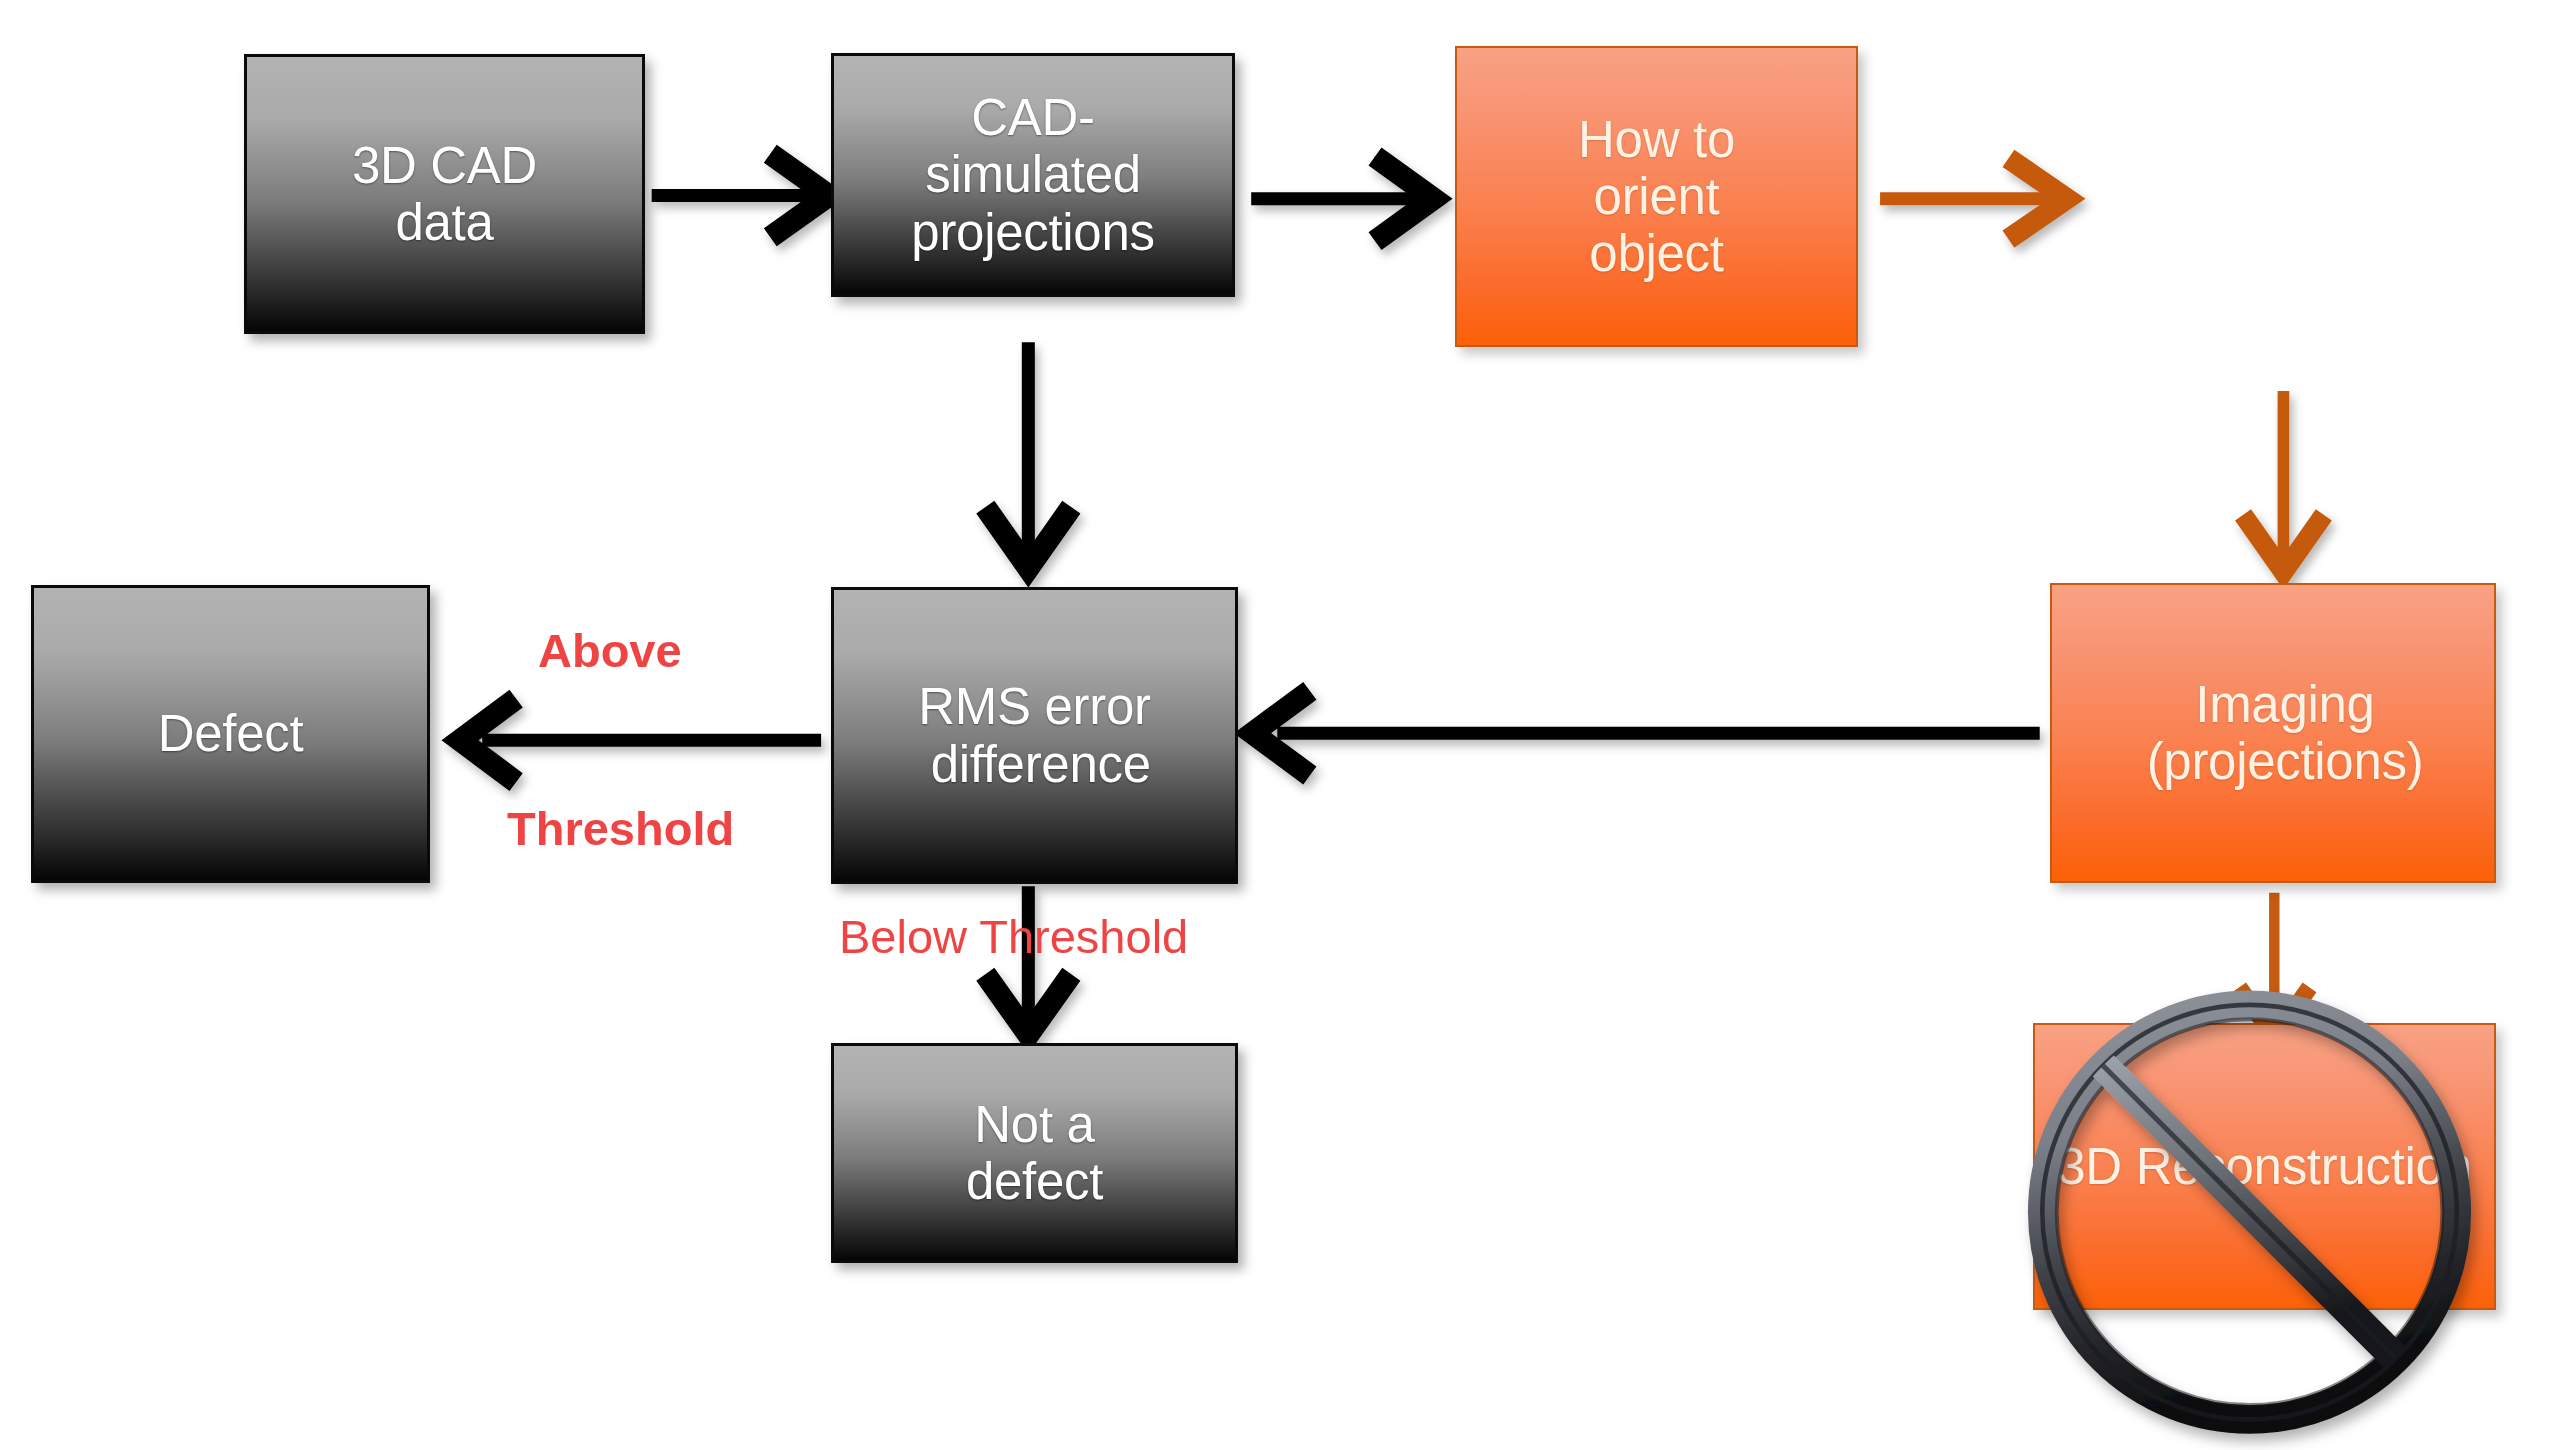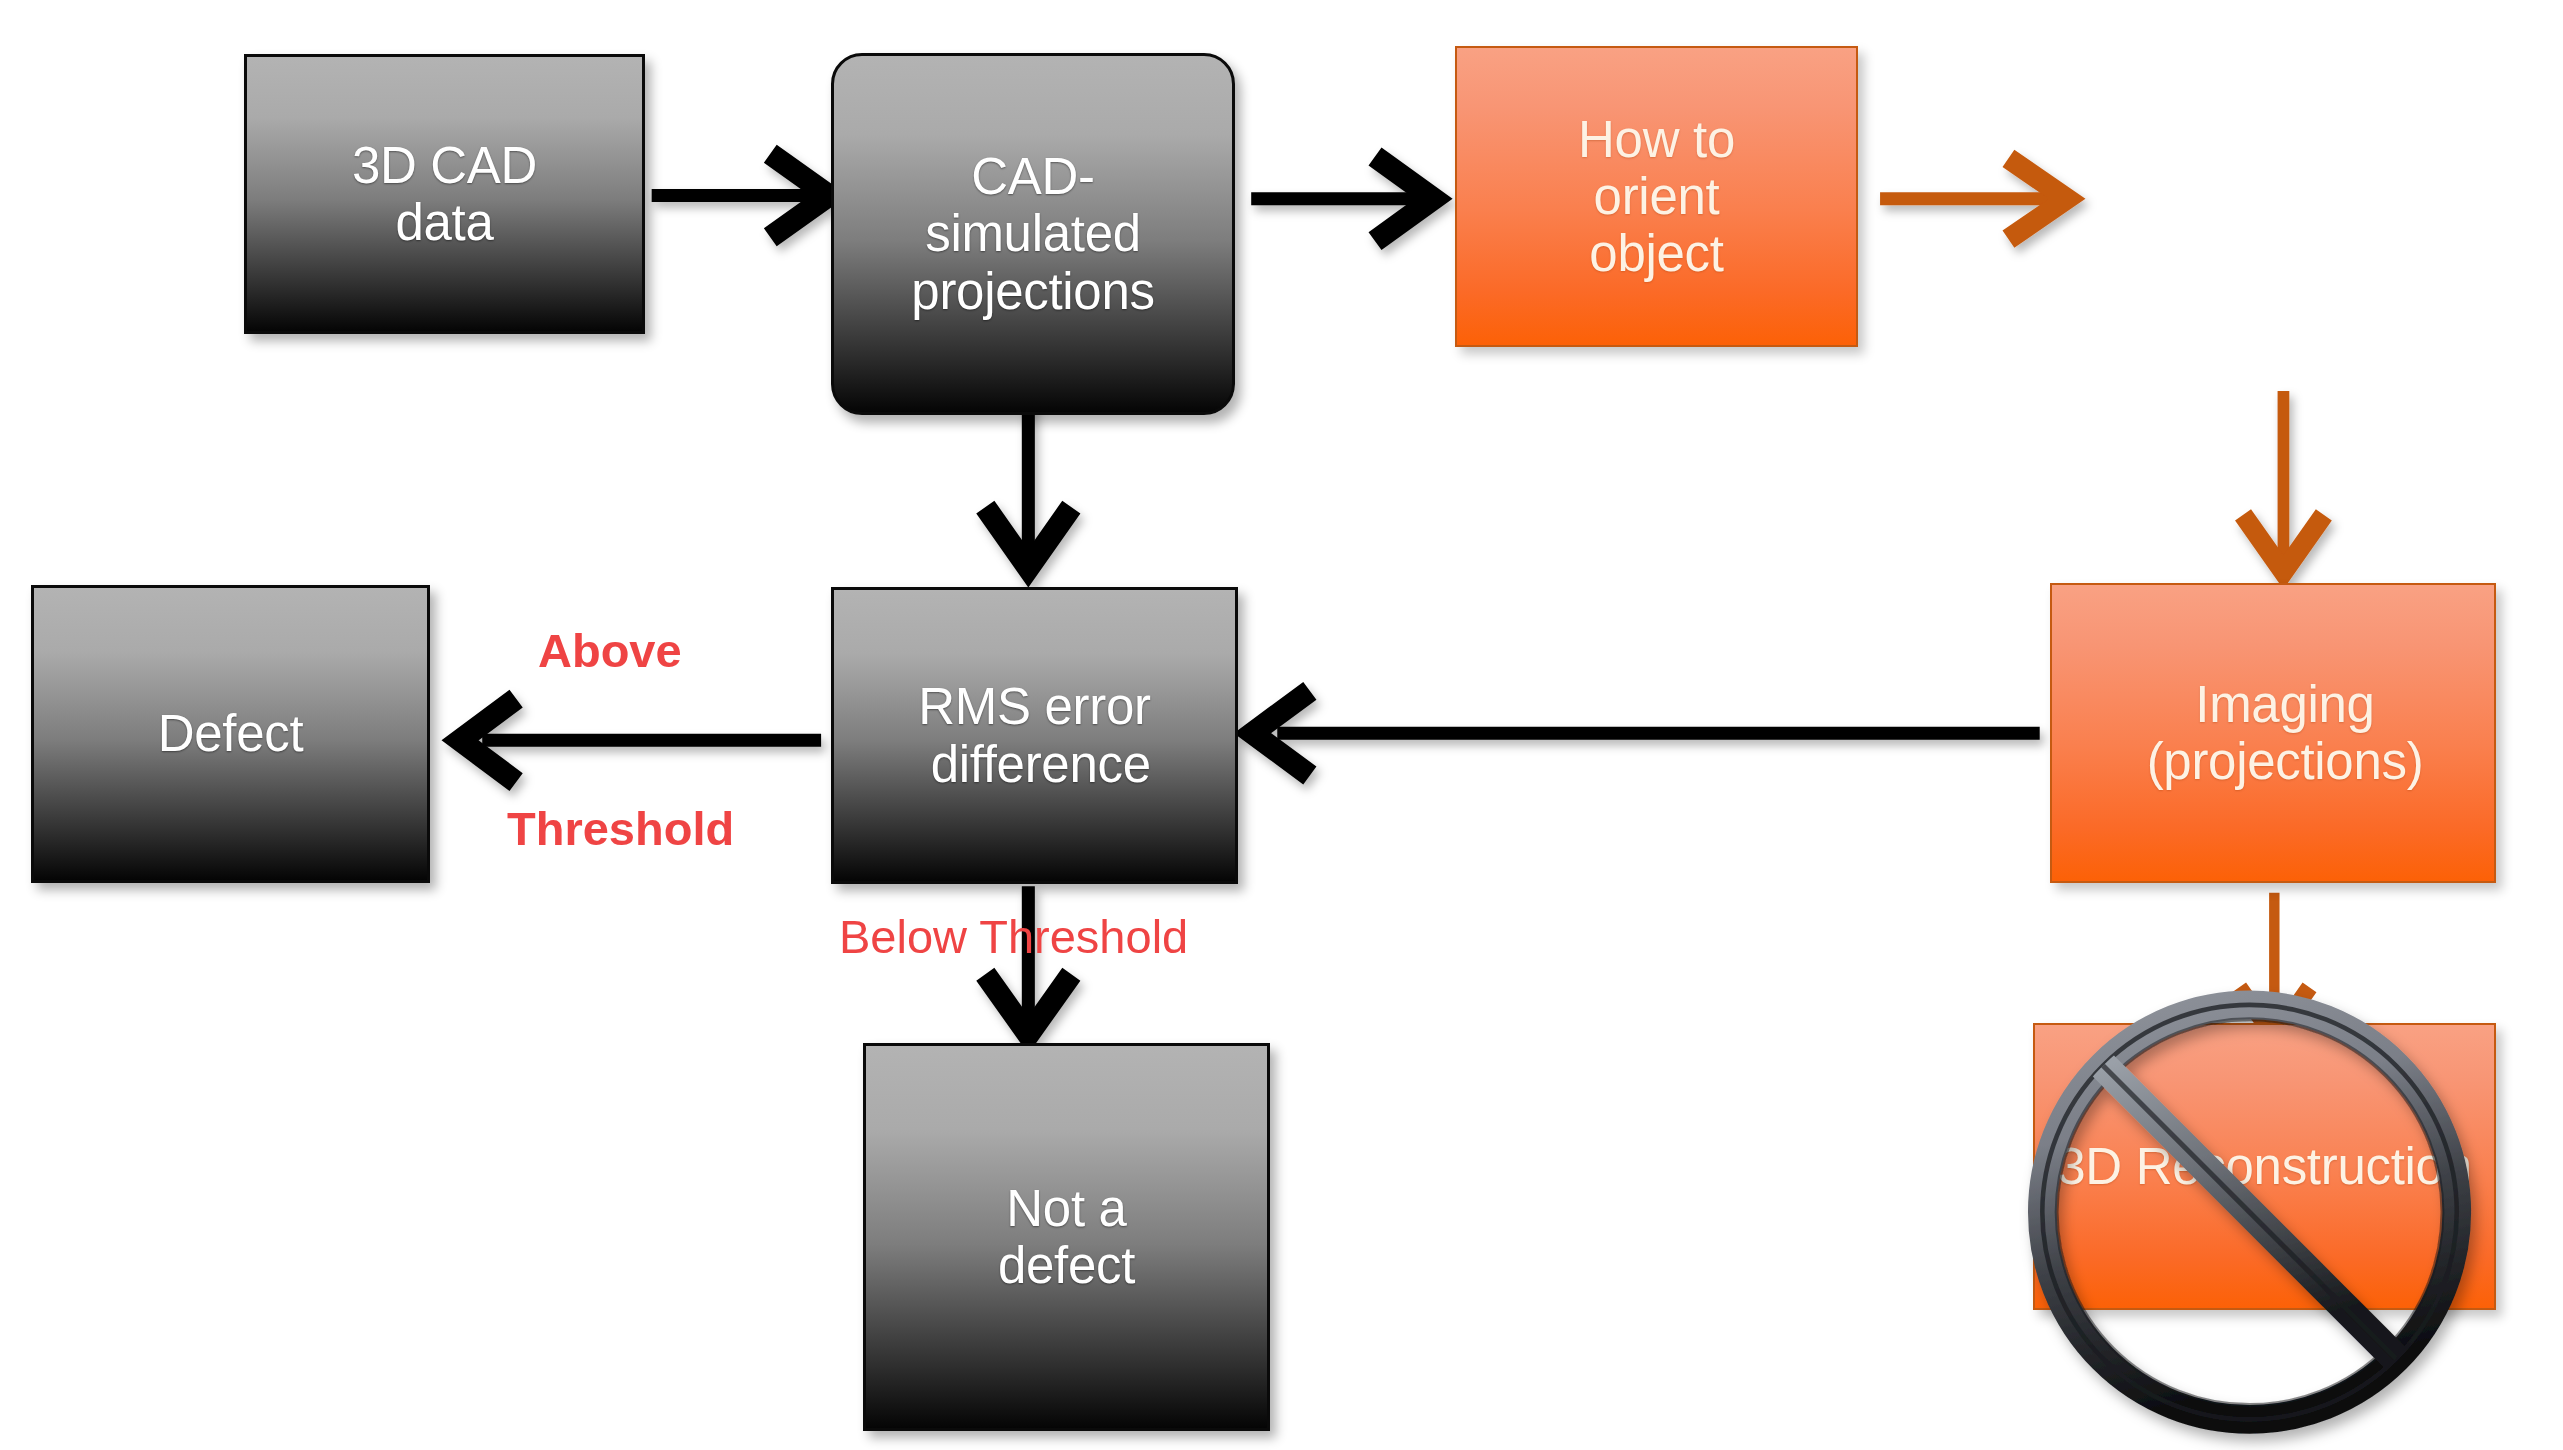--- a/index.html
+++ b/index.html
@@ -135,38 +135,38 @@
 
     <g>
       <line x1="3490" y1="1370" x2="3490" y2="1575" stroke="#c55a11" stroke-width="16"></line>
       <polyline points="3436,1515 3490,1592 3544,1515" fill="none" stroke="#c55a11" stroke-width="26" stroke-linecap="butt" stroke-linejoin="miter"></polyline>
     </g>
   </svg>
 
   <div class="node gray" style="left:244px; top:54px; width:401px; height:280px;">3D CAD
 data</div>
 
-  <div class="node gray" style="left:831px; top:53px; width:404px; height:362px;border-radius:31px;">CAD-
+  <div class="node gray" style="left:831px; top:53px; width:404px; height:244px;">CAD-
 simulated
 projections</div>
 
   <div class="node orange" style="left:1455px; top:46px; width:403px; height:301px;">How to
 orient
 object</div>
 
 
   <div class="node gray" style="left:31px; top:585px; width:399px; height:298px;">Defect</div>
 
   <div class="node gray" style="left:831px; top:587px; width:407px; height:297px;text-align:right;">RMS error
 difference</div>
 
   <div class="node orange" style="left:2050px; top:583px; width:446px; height:300px;padding-left:24px;">Imaging
 (projections)</div>
 
-  <div class="node gray" style="left:831px; top:1043px; width:407px; height:388px;margin-left:32px;">Not a
+  <div class="node gray" style="left:831px; top:1043px; width:407px; height:220px;">Not a
 defect</div>
 
   <div class="node orange nowrap-overflow" style="left:2033px; top:1023px; width:463px; height:287px;">3D
 Reconstruction</div>
 
   <svg id="nosign" viewBox="0 0 3933 2225" xmlns="http://www.w3.org/2000/svg">
     <defs>
       <linearGradient id="ringgrad" x1="0" y1="0" x2="0.25" y2="1">
         <stop offset="0%" stop-color="#8f939b"></stop>
         <stop offset="32%" stop-color="#7b7f88"></stop>

